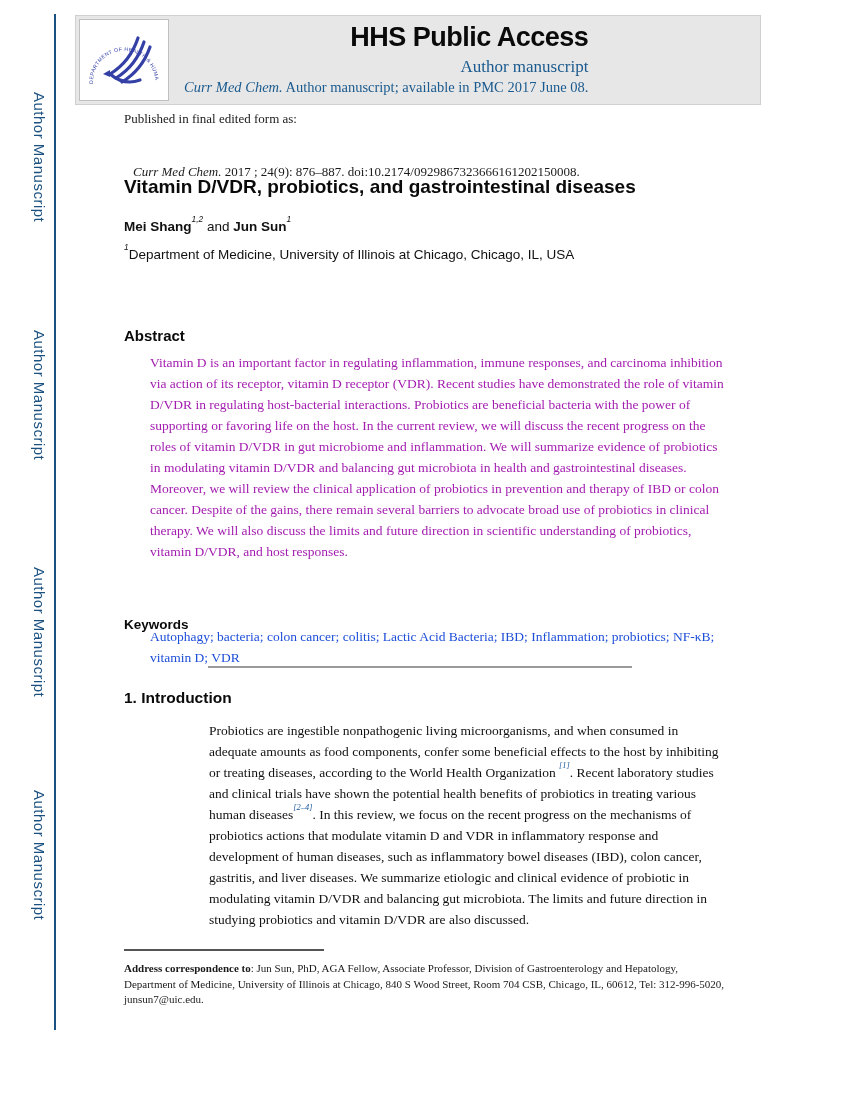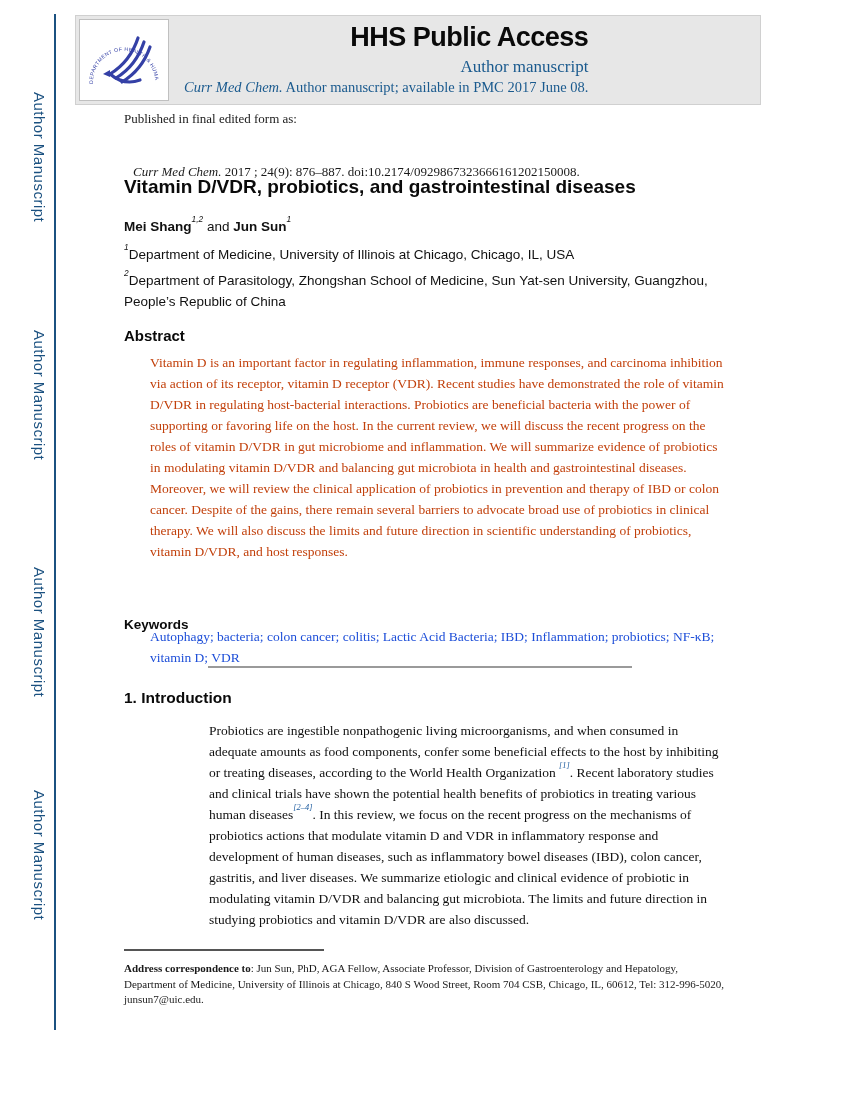--- a/index.html
+++ b/index.html
@@ -109,21 +109,21 @@
     font-family: "Liberation Sans", sans-serif;
     font-weight: bold; color: #0a0a0a;
   }
   .abstract-h { top: 327px; font-size: 15px; }
   .keywords-h { top: 601px; font-size: 13.5px; margin-top: 16px; }
   .intro-h    { top: 689px; font-size: 15.5px; }
 
   .abstract-body {
     position: absolute; left: 150px; top: 352px;
     width: 580px;
-    font-size: 13.5px; line-height: 21px; color: #c2410c;
+    font-size: 13.5px; line-height: 21px; color: #a21caf;
   }
   .keywords-body {
     position: absolute; left: 150px; top: 626px;
     width: 580px;
     font-size: 13.5px; line-height: 21px; color: #1d4ed8;
   }
   .kw-rule {
     position: absolute; left: 208px; top: 666px;
     width: 424px; height: 2px; background: #9a9a9a;
   }
@@ -187,21 +187,20 @@
   <div class="published">
     <div>Published in final edited form as:</div>
     <div class="indent"><span class="italic">Curr Med Chem.</span><span> 2017 ; 24(9): 876–887. doi:10.2174/0929867323666161202150008.</span></div>
   </div>
 
   <h1 class="article-title">Vitamin D/VDR, probiotics, and gastrointestinal diseases</h1>
 
   <div class="authors"><b>Mei Shang</b><sup>1,2</sup><span> and </span><b>Jun Sun</b><sup>1</sup></div>
 
   <div class="affil affil1"><sup>1</sup><span>Department of Medicine, University of Illinois at Chicago, Chicago, IL, USA</span></div>
-  <div class="affil affil2"><sup>2</sup><span>Department of Parasitology, Zhongshan School of Medicine, Sun Yat-sen University, Guangzhou, People’s Republic of China</span></div>
 
   <h2 class="sec-heading abstract-h">Abstract</h2>
   <p class="abstract-body">Vitamin D is an important factor in regulating inflammation, immune responses, and carcinoma inhibition via action of its receptor, vitamin D receptor (VDR). Recent studies have demonstrated the role of vitamin D/VDR in regulating host-bacterial interactions. Probiotics are beneficial bacteria with the power of supporting or favoring life on the host. In the current review, we will discuss the recent progress on the roles of vitamin D/VDR in gut microbiome and inflammation. We will summarize evidence of probiotics in modulating vitamin D/VDR and balancing gut microbiota in health and gastrointestinal diseases. Moreover, we will review the clinical application of probiotics in prevention and therapy of IBD or colon cancer. Despite of the gains, there remain several barriers to advocate broad use of probiotics in clinical therapy. We will also discuss the limits and future direction in scientific understanding of probiotics, vitamin D/VDR, and host responses.</p>
 
   <h3 class="sec-heading keywords-h">Keywords</h3>
   <p class="keywords-body">Autophagy; bacteria; colon cancer; colitis; Lactic Acid Bacteria; IBD; Inflammation; probiotics; NF-κB; vitamin D; VDR</p>
   <div class="kw-rule"></div>
 
   <h2 class="sec-heading intro-h">1. Introduction</h2>
   <p class="intro-body"><span>Probiotics are ingestible nonpathogenic living microorganisms, and when consumed in adequate amounts as food components, confer some beneficial effects to the host by inhibiting or treating diseases, according to the World Health Organization </span><sup class="cite">[1]</sup><span>. Recent laboratory studies and clinical trials have shown the potential health benefits of probiotics in treating various human diseases</span><sup class="cite">[2–4]</sup><span>. In this review, we focus on the recent progress on the mechanisms of probiotics actions that modulate vitamin D and VDR in inflammatory response and development of human diseases, such as inflammatory bowel diseases (IBD), colon cancer, gastritis, and liver diseases. We summarize etiologic and clinical evidence of probiotic in modulating vitamin D/VDR and balancing gut microbiota. The limits and future direction in studying probiotics and vitamin D/VDR are also discussed.</span></p>

